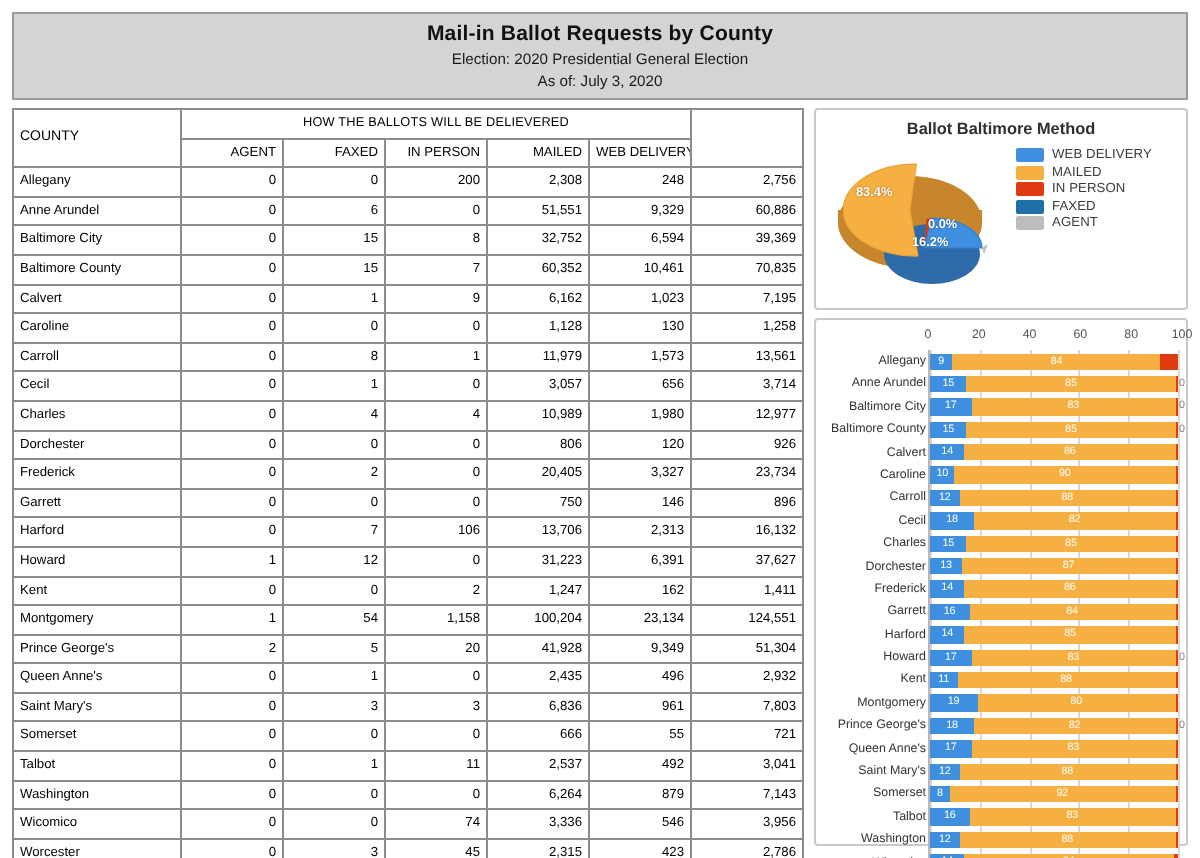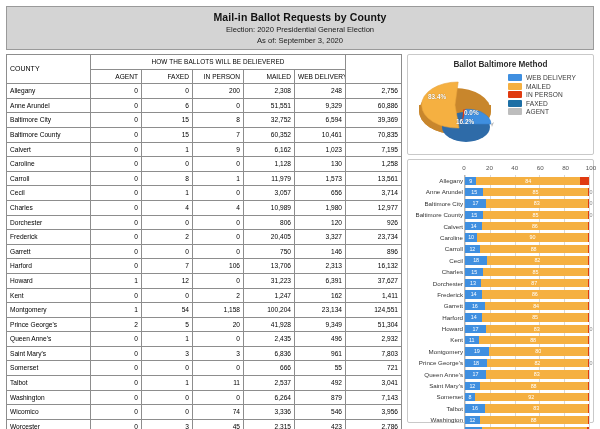--- a/index.html
+++ b/index.html
@@ -206,21 +206,21 @@
   .seg.mail span { color:#fff; }
 </style>
 </head>
 <body>
 
 <div id="app">
 
   <div class="title-band">
     <div class="title-main">Mail-in Ballot Requests by County</div>
     <div class="title-sub">Election: 2020 Presidential General Election</div>
-    <div class="title-sub">As of: September 3, 2020</div>
+    <div class="title-sub">As of: July 3, 2020</div>
   </div>
 
   <div class="body-split">
 
     <div class="left-pane">
       <table class="grid">
         <thead>
           <tr>
             <th class="hdr-county col-c" rowspan="2">COUNTY</th>
             <th class="hdr-group" colspan="5">HOW THE BALLOTS WILL BE DELIEVERED</th>

